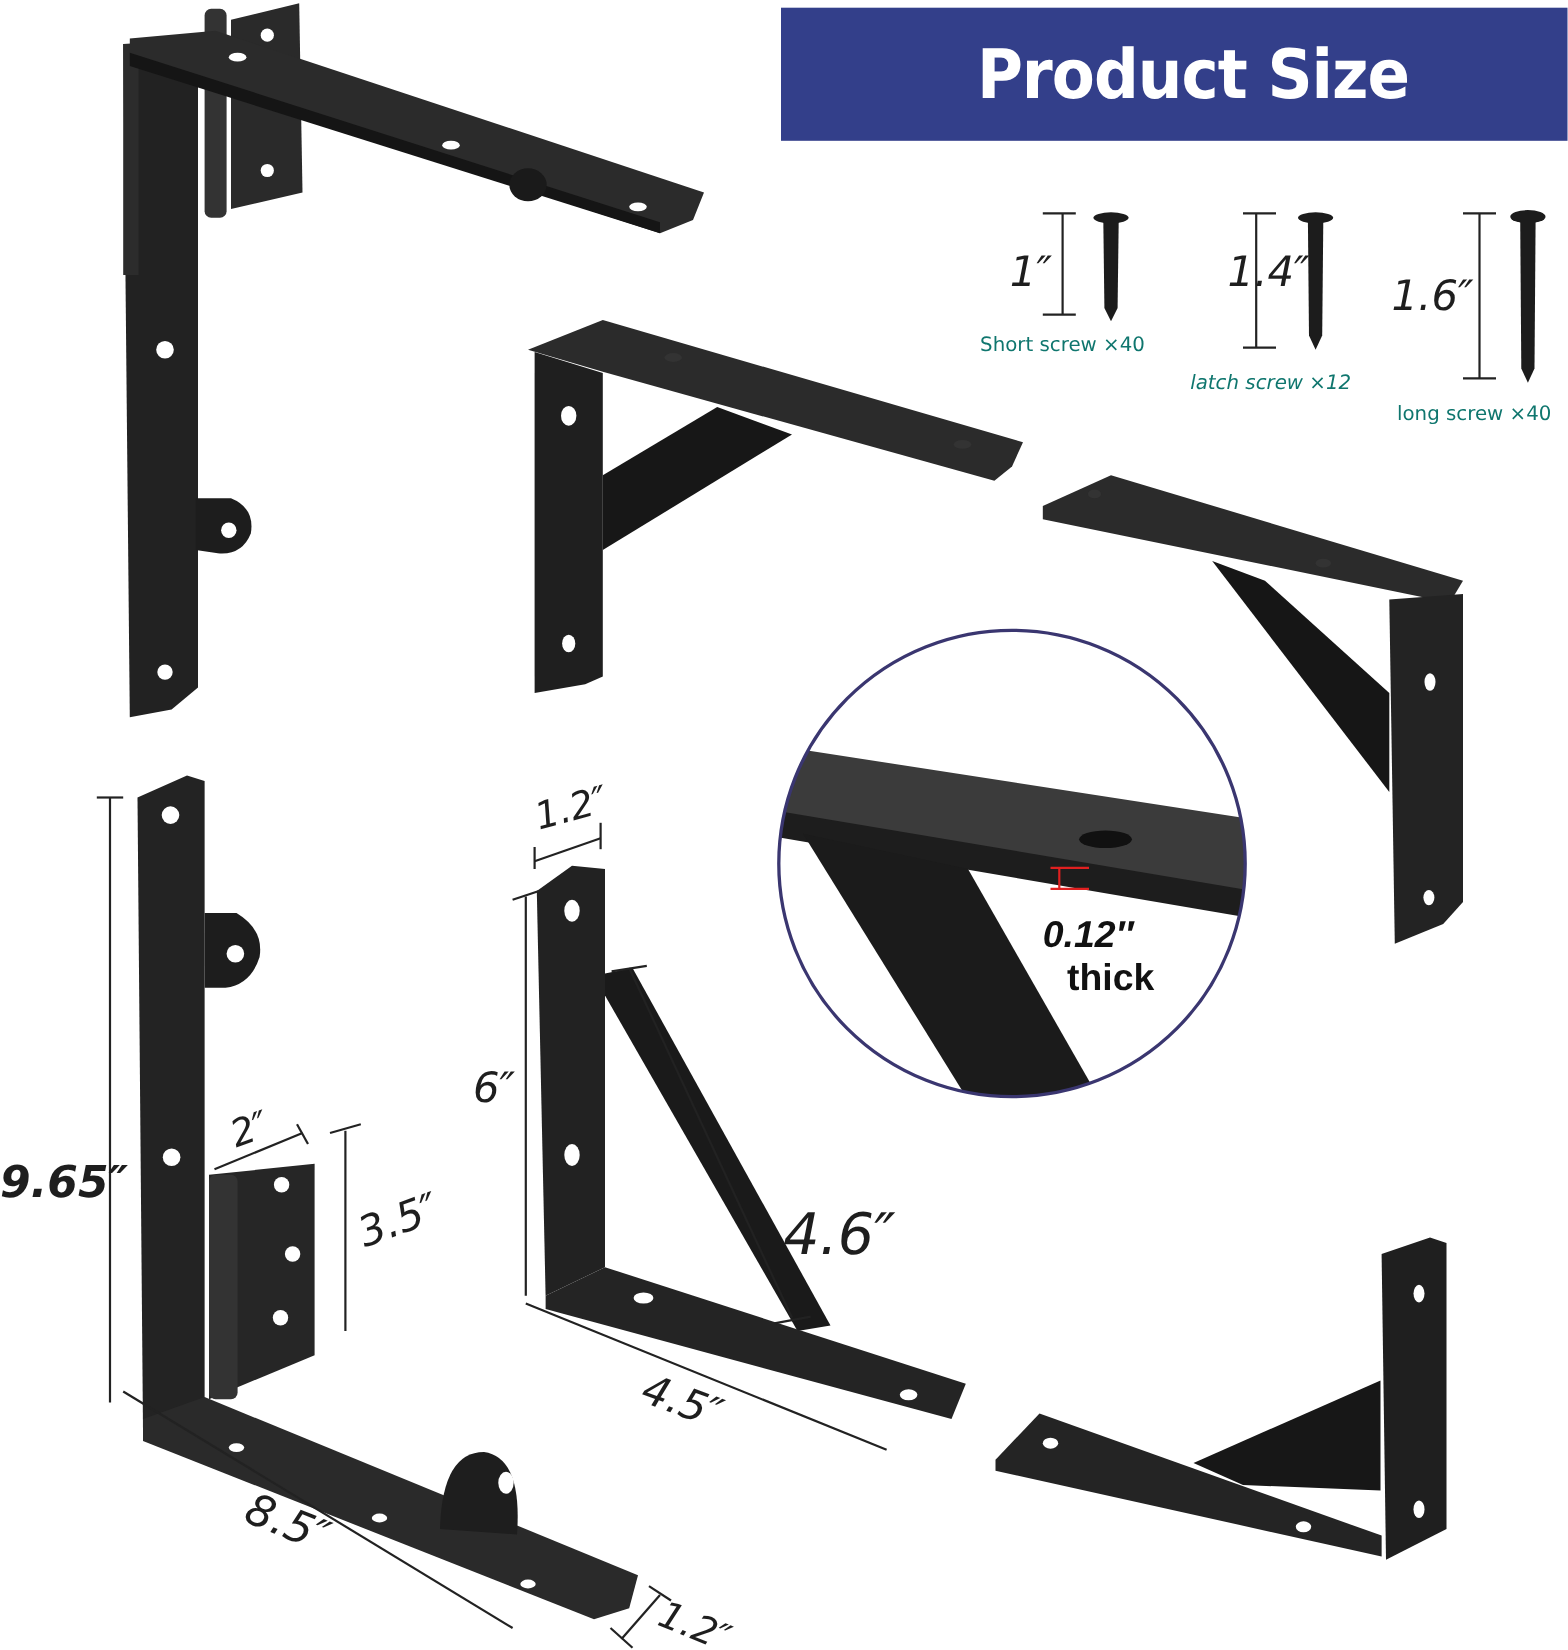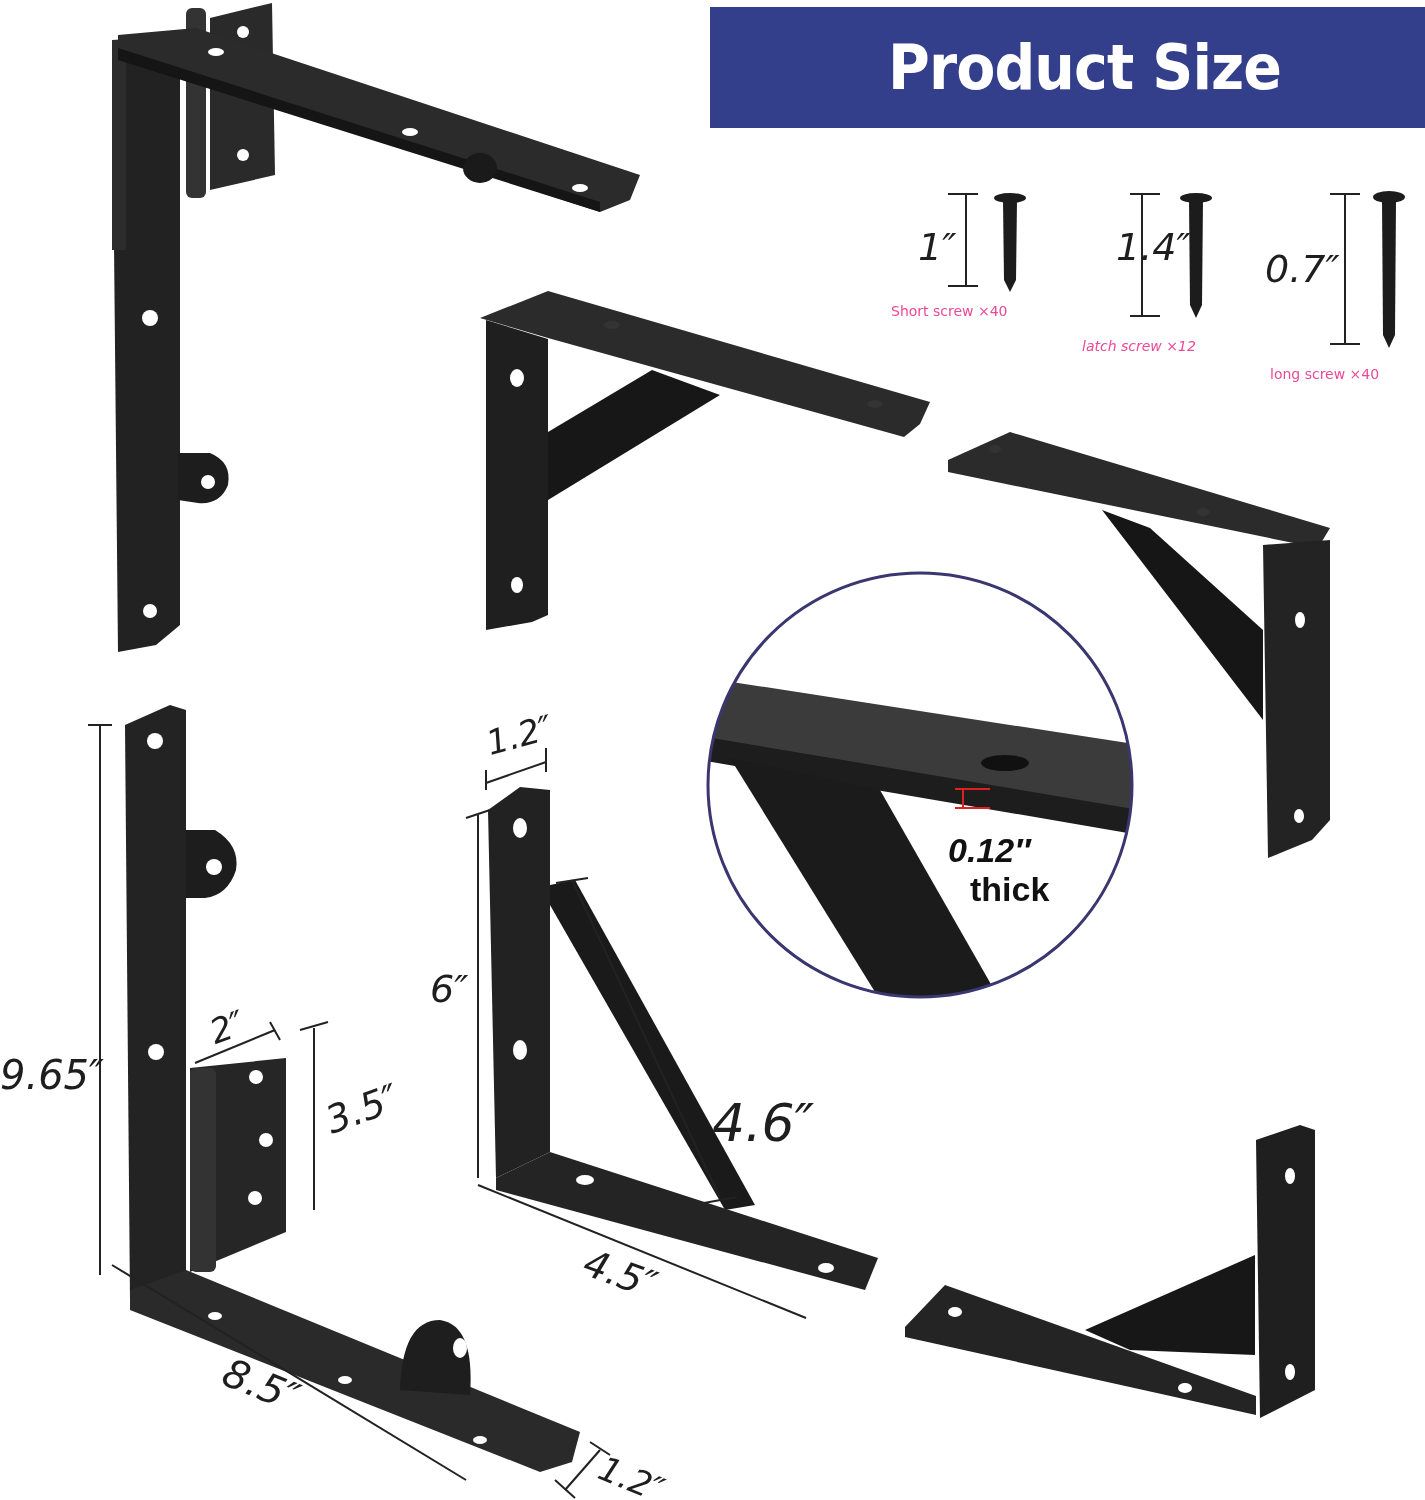--- a/index.html
+++ b/index.html
@@ -10,21 +10,21 @@
   }
   .banner-title {
     color: #ffffff; font-family: "DejaVu Sans", sans-serif; font-weight: bold;
     font-size: 62px; letter-spacing: -1px; transform: scaleX(0.92);
   }
   svg.art { position: absolute; left: 0; top: 0; width: 1425px; height: 1500px; }
   .lbl {
     position: absolute; color: #1e1e1e; font-family: "DejaVu Sans", sans-serif;
     font-style: italic; white-space: nowrap; line-height: 1;
   }
-  .screw-cap { position: absolute; font-family: "DejaVu Sans", sans-serif; font-size: 14px; color: #ec4899; white-space: nowrap; }
+  .screw-cap { position: absolute; font-family: "DejaVu Sans", sans-serif; font-size: 18px; color: #0f766e; white-space: nowrap; }
   .thick { position: absolute; font-family: "Liberation Sans", sans-serif; font-weight: bold; color: #111; text-align: center; line-height: 1.05; }
 </style>
 </head>
 <body>
 
 <div class="banner">
   <span class="banner-title">Product Size</span>
 </div>
 
 <svg class="art" viewBox="0 0 1425 1500">
@@ -172,38 +172,38 @@
       <line x1="704" y1="1203" x2="737" y2="1197"></line>
 
     <line x1="478" y1="1185" x2="806" y2="1318"></line>
   </g>
 </svg>
 
 <div class="lbl" style="left:918px; top:228px; font-size:38px;">1″</div>
 <div class="screw-cap" style="left:891px; top:303px;">Short screw ×40</div>
 <div class="lbl" style="left:1072px; top:228px; font-size:38px;margin-left:44px;">1.4″</div>
 <div class="screw-cap" style="left:1082px; top:338px;font-style:italic;">latch screw ×12</div>
-<div class="lbl" style="left:1265px; top:250px; font-size:38px;">0.7″</div>
+<div class="lbl" style="left:1265px; top:250px; font-size:38px;">1.6″</div>
 <div class="screw-cap" style="left:1270px; top:366px;">long screw ×40</div>
 
 <svg style="position:absolute; left:0; top:0;" width="1425" height="400">
   <g fill="#1c1c1c">
     <ellipse cx="1010" cy="198" rx="16" ry="5"></ellipse>
       <polygon points="1003,200 1017,200 1016,280 1010,292 1004,280"></polygon>
     <ellipse cx="1196" cy="198" rx="16" ry="5"></ellipse>
       <polygon points="1189,200 1203,200 1202,305 1196,318 1190,305"></polygon>
     <ellipse cx="1389" cy="197" rx="16" ry="6"></ellipse>
       <polygon points="1382,200 1396,200 1395,335 1389,348 1383,335"></polygon>
   </g>
 </svg>
 
 <div class="thick" style="left:948px; top:833px; font-size:34px;font-style:italic;">0.12″</div>
 <div class="thick" style="left:970px; top:872px; font-size:34px;">thick</div>
 
-<div class="lbl" style="left:0px; top:1055px; font-size:40px;">9.65″</div>
+<div class="lbl" style="left:0px; top:1055px; font-size:40px;font-weight:bold;">9.65″</div>
 <div class="lbl" style="left:222px; top:1365px; font-size:40px; transform:rotate(22deg);">8.5″</div>
 <div class="lbl" style="left:598px; top:1462px; font-size:34px; transform:rotate(22deg);">1.2″</div>
 <div class="lbl" style="left:210px; top:1010px; font-size:34px; transform:rotate(-20deg);">2″</div>
 <div class="lbl" style="left:325px; top:1090px; font-size:38px; transform:rotate(-20deg);">3.5″</div>
 <div class="lbl" style="left:486px; top:718px; font-size:34px; transform:rotate(-15deg);">1.2″</div>
 <div class="lbl" style="left:430px; top:970px; font-size:38px;">6″</div>
 <div class="lbl" style="left:712px; top:1097px; font-size:52px;">4.6″</div>
 <div class="lbl" style="left:583px; top:1255px; font-size:38px; transform:rotate(20deg);">4.5″</div>
 
 </body></html>

